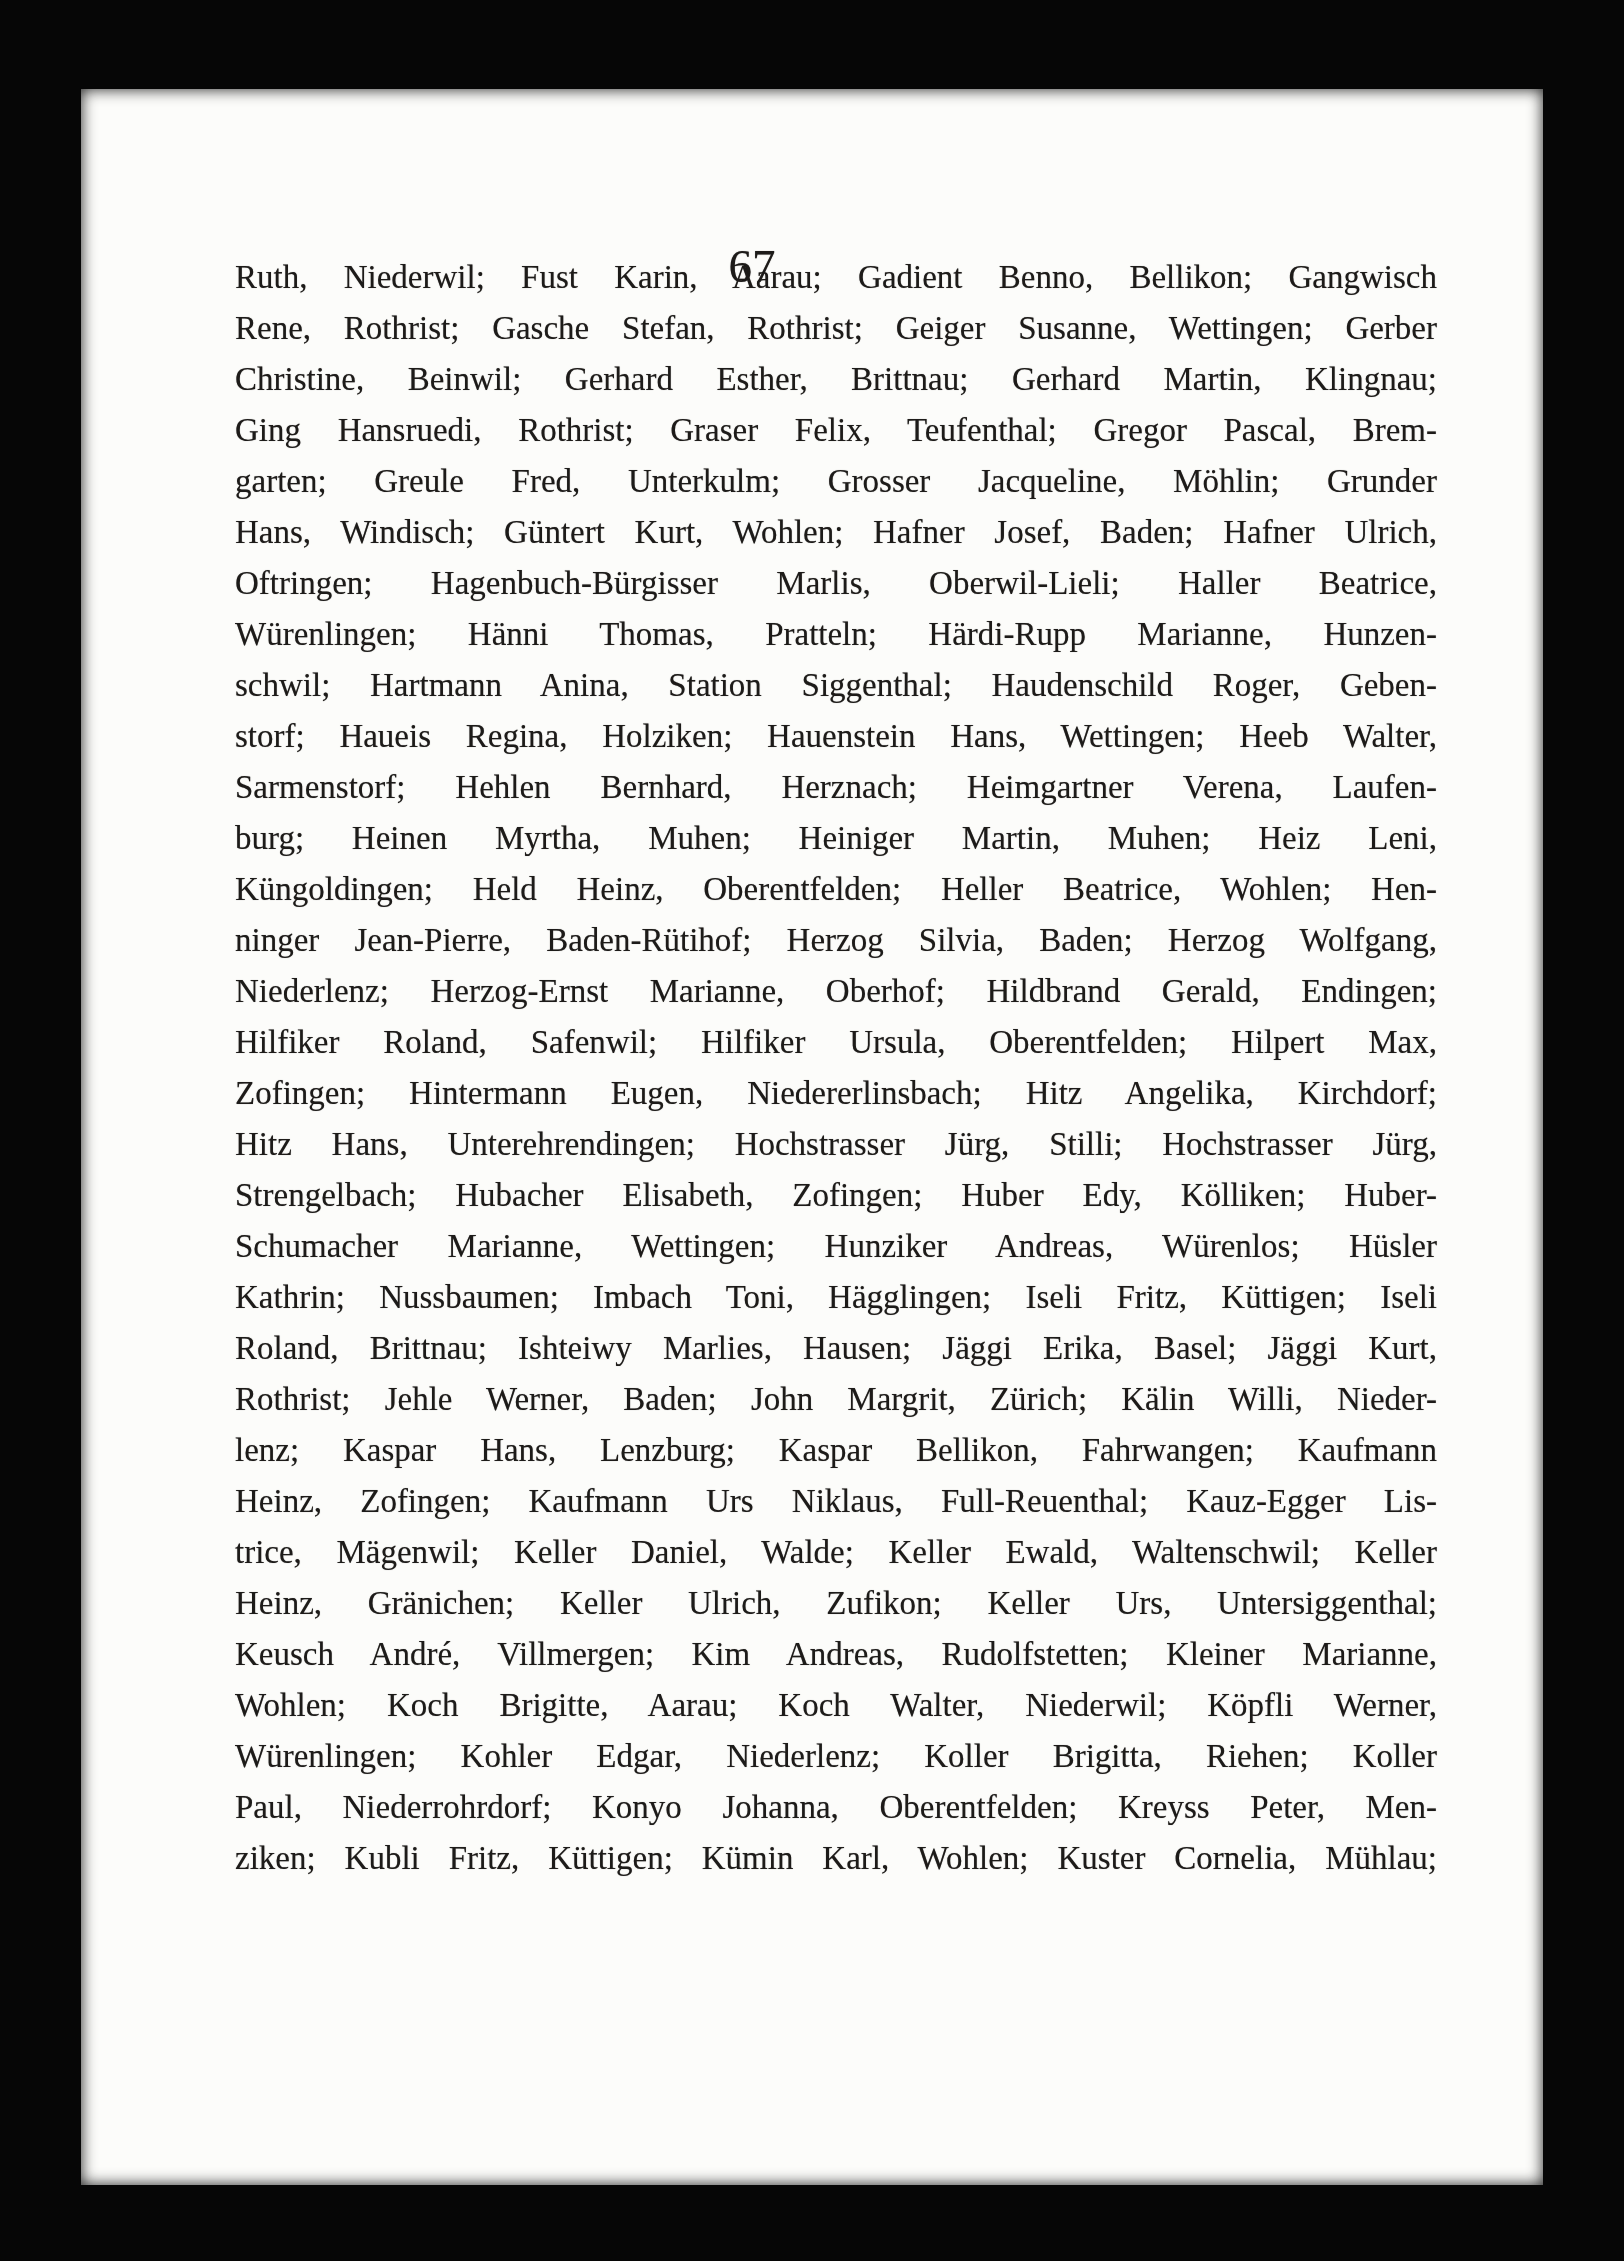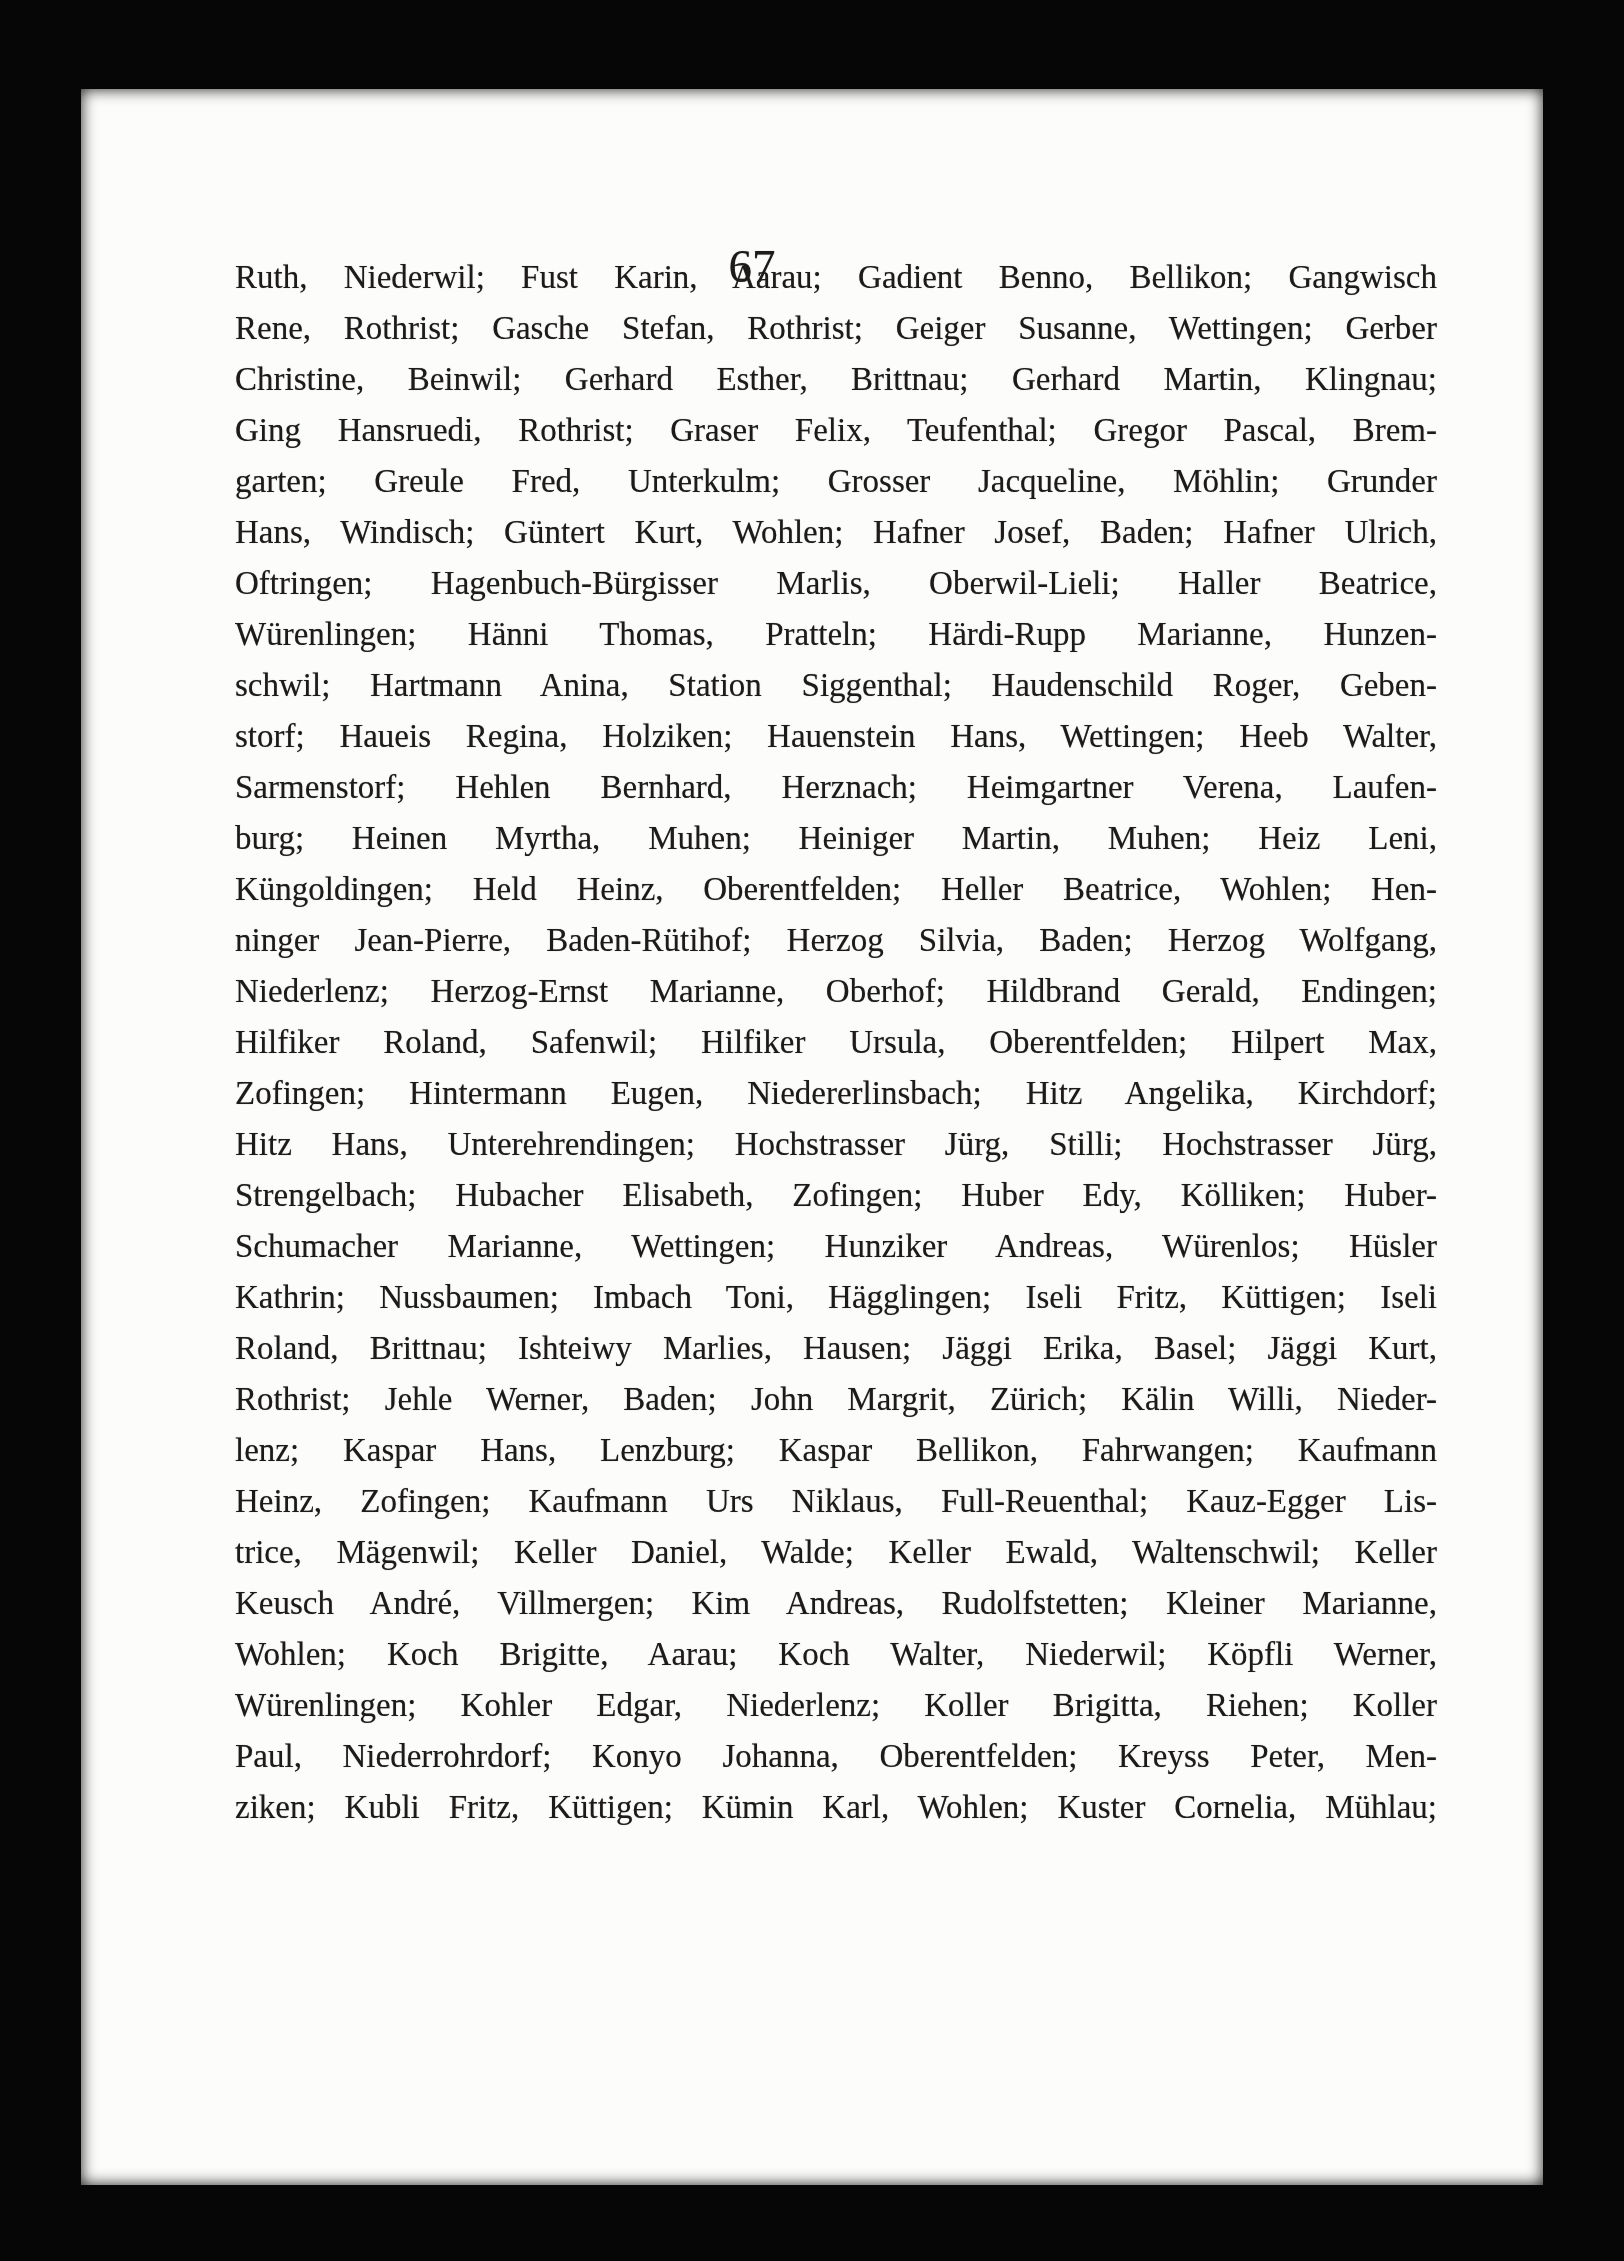--- a/index.html
+++ b/index.html
@@ -84,20 +84,21 @@
         <div class="text-line">Zofingen; Hintermann Eugen, Niedererlinsbach; Hitz Angelika, Kirchdorf;</div>
         <div class="text-line">Hitz Hans, Unterehrendingen; Hochstrasser Jürg, Stilli; Hochstrasser Jürg,</div>
         <div class="text-line">Strengelbach; Hubacher Elisabeth, Zofingen; Huber Edy, Kölliken; Huber-</div>
         <div class="text-line">Schumacher Marianne, Wettingen; Hunziker Andreas, Würenlos; Hüsler</div>
         <div class="text-line">Kathrin; Nussbaumen; Imbach Toni, Hägglingen; Iseli Fritz, Küttigen; Iseli</div>
         <div class="text-line">Roland, Brittnau; Ishteiwy Marlies, Hausen; Jäggi Erika, Basel; Jäggi Kurt,</div>
         <div class="text-line">Rothrist; Jehle Werner, Baden; John Margrit, Zürich; Kälin Willi, Nieder-</div>
         <div class="text-line">lenz; Kaspar Hans, Lenzburg; Kaspar Bellikon, Fahrwangen; Kaufmann</div>
         <div class="text-line">Heinz, Zofingen; Kaufmann Urs Niklaus, Full-Reuenthal; Kauz-Egger Lis-</div>
         <div class="text-line">trice, Mägenwil; Keller Daniel, Walde; Keller Ewald, Waltenschwil; Keller</div>
+        <div class="text-line">Heinz, Gränichen; Keller Ulrich, Zufikon; Keller Urs, Untersiggenthal;</div>
         <div class="text-line">Keusch André, Villmergen; Kim Andreas, Rudolfstetten; Kleiner Marianne,</div>
         <div class="text-line">Wohlen; Koch Brigitte, Aarau; Koch Walter, Niederwil; Köpfli Werner,</div>
         <div class="text-line">Würenlingen; Kohler Edgar, Niederlenz; Koller Brigitta, Riehen; Koller</div>
         <div class="text-line">Paul, Niederrohrdorf; Konyo Johanna, Oberentfelden; Kreyss Peter, Men-</div>
         <div class="text-line">ziken; Kubli Fritz, Küttigen; Kümin Karl, Wohlen; Kuster Cornelia, Mühlau;</div>
       </div>
   </div>
 </div>
 
 

